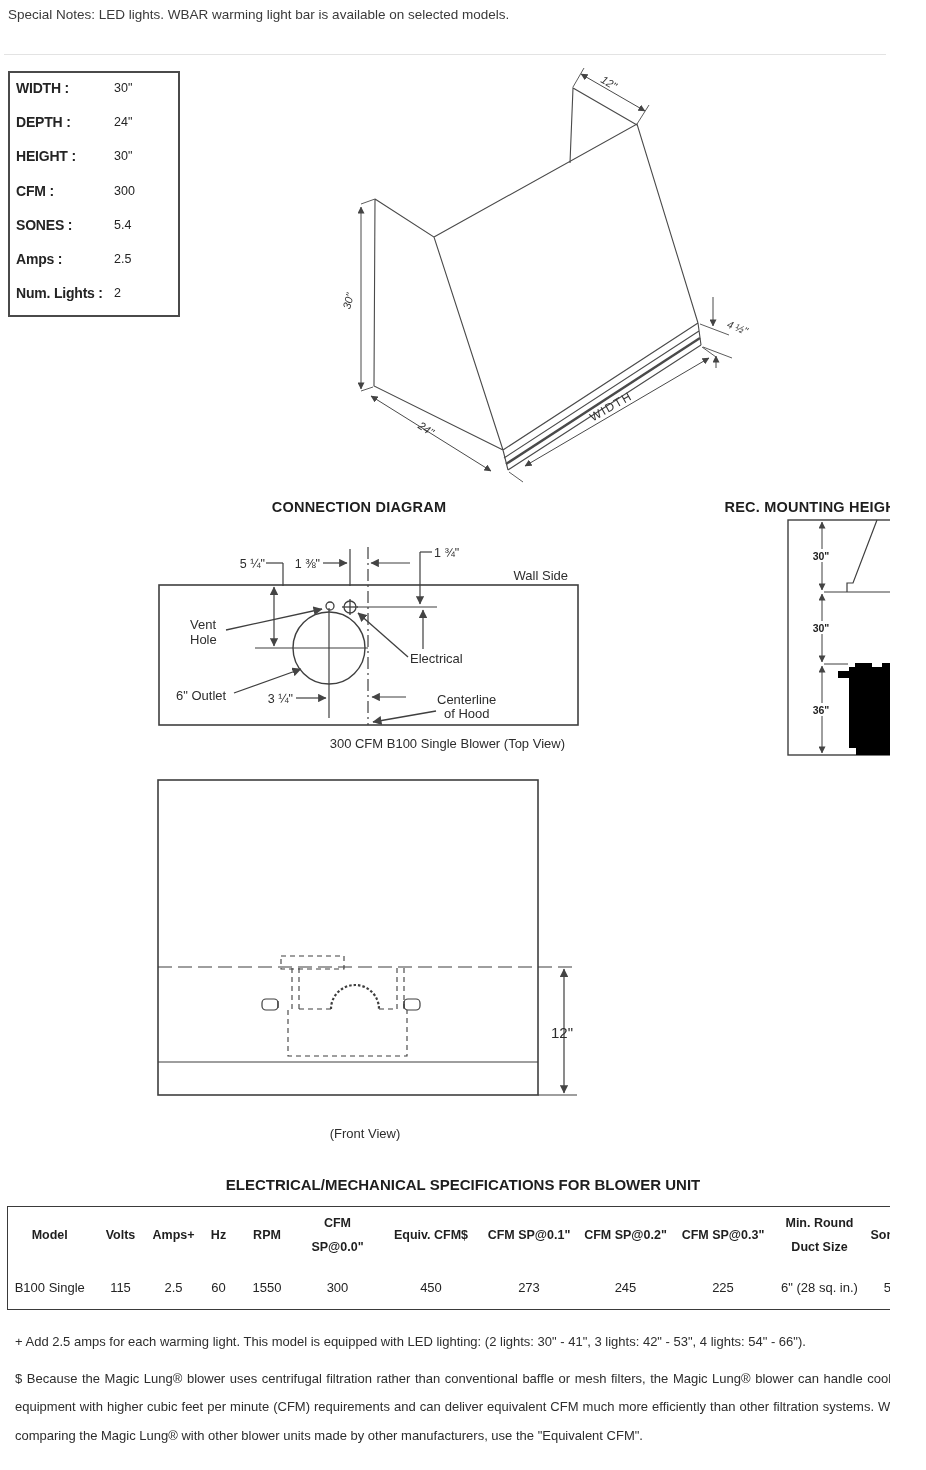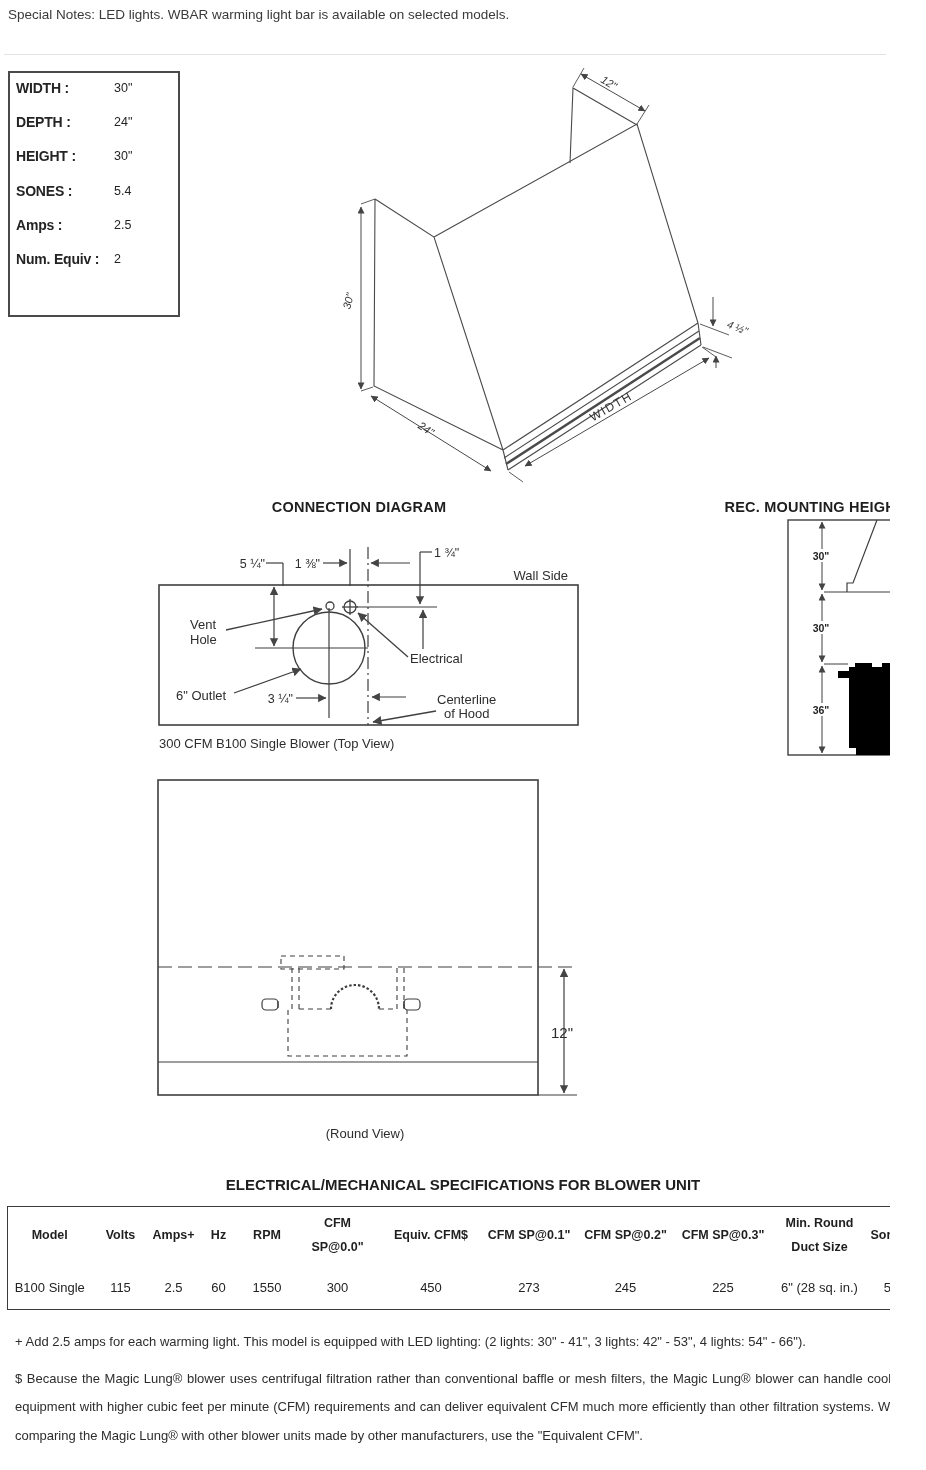--- a/index.html
+++ b/index.html
@@ -11,21 +11,21 @@
   .special-notes{left:8px;top:7px;font-size:13.5px;color:#3a3a3a;}
   .divider{left:4px;right:4px;top:54px;height:1px;background:#e3e3e3;}
   .spec-box{left:8px;top:71px;width:172px;height:246px;border:2px solid #4a4a4a;padding:6px 0 0 6px;box-sizing:border-box;}
   .spec-row{position:relative;height:34.2px;}
   .spec-label{font-size:14px;font-weight:700;color:#242424;letter-spacing:-0.2px;}
   .spec-value{position:absolute;left:98px;top:2px;font-size:12.5px;color:#242424;}
   .diagram-title{font-size:14.5px;font-weight:700;color:#1e1e1e;letter-spacing:0.2px;}
   .conn-title{left:209px;top:499px;width:300px;text-align:center;}
   .mount-title{left:703px;top:499px;width:202px;text-align:right;}
   .caption{font-size:13px;color:#2d2d2d;}
-  .conn-caption{left:159px;top:736px;width:400px;text-align:left;}
+  .conn-caption{left:165px;top:736px;width:400px;text-align:right;}
   .front-caption{left:165px;top:1126px;width:400px;text-align:center;}
   .mount-note{left:700px;top:763px;width:205px;text-align:right;font-size:13px;line-height:27.5px;color:#2d2d2d;}
   .table-title{left:0;top:1176px;width:926px;text-align:center;font-size:15px;font-weight:700;color:#1e1e1e;}
   table.spec{position:absolute;left:7px;top:1206px;width:911px;border-collapse:collapse;table-layout:fixed;padding-left:24px;}
   table.spec{border:1.5px solid #3a3a3a;}
   table.spec th{font-size:12.5px;font-weight:700;color:#1f1f1f;text-align:center;vertical-align:middle;height:58px;padding:0 2px;line-height:1.9;}
   table.spec td{font-size:13px;color:#242424;text-align:center;vertical-align:middle;height:44px;padding:0 2px;}
   .footnotes{left:7px;top:1320px;width:913px;font-size:13px;line-height:28.6px;color:#2d2d2d;}
   .footnotes p{margin:8px;}
   .footnotes p.justify{text-align:justify;}
@@ -37,29 +37,30 @@
 
 <div class="canvas">
 
   <div class="abs special-notes">Special Notes: LED lights. WBAR warming light bar is available on selected models.</div>
   <div class="abs divider"></div>
 
   <div class="abs spec-box">
     <div class="spec-row"><span class="spec-label">WIDTH :</span><span class="spec-value">30"</span></div>
     <div class="spec-row"><span class="spec-label">DEPTH :</span><span class="spec-value">24"</span></div>
     <div class="spec-row"><span class="spec-label">HEIGHT :</span><span class="spec-value">30"</span></div>
+    <div class="spec-row"><span class="spec-label">CFM :</span><span class="spec-value">300</span></div>
     <div class="spec-row"><span class="spec-label">SONES :</span><span class="spec-value">5.4</span></div>
     <div class="spec-row"><span class="spec-label">Amps :</span><span class="spec-value">2.5</span></div>
-    <div class="spec-row"><span class="spec-label">Num. Equiv :</span><span class="spec-value">2</span></div>
+    <div class="spec-row"><span class="spec-label">Num. Lights :</span><span class="spec-value">2</span></div>
   </div>
 
   <div class="abs diagram-title conn-title">CONNECTION DIAGRAM</div>
   <div class="abs diagram-title mount-title">REC. MOUNTING HEIGHT</div>
   <div class="abs caption conn-caption">300 CFM B100 Single Blower (Top View)</div>
-  <div class="abs caption front-caption">(Round View)</div>
+  <div class="abs caption front-caption">(Front View)</div>
   <div class="abs table-title">ELECTRICAL/MECHANICAL SPECIFICATIONS FOR BLOWER UNIT</div>
 
   <svg class="abs svg-overlay" width="926" height="1470" viewBox="0 0 926 1470">
     <defs>
       <marker id="arr" viewBox="0 0 8 8" refX="7.5" refY="4" markerWidth="7" markerHeight="7" orient="auto-start-reverse">
         <path d="M0,0 L8,4 L0,8 Z" fill="#444"></path>
       </marker>
     </defs>
 
     <g stroke="#4a4a4a" stroke-width="1.1" fill="none">

